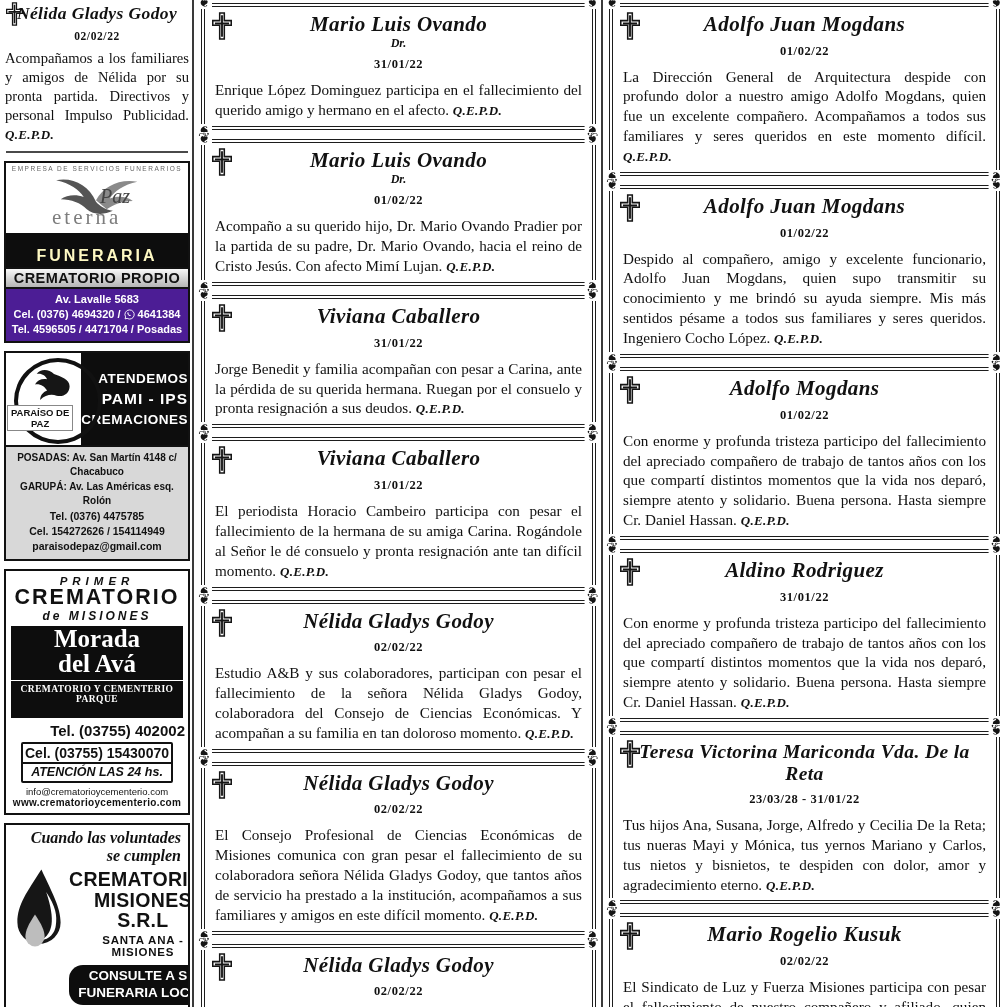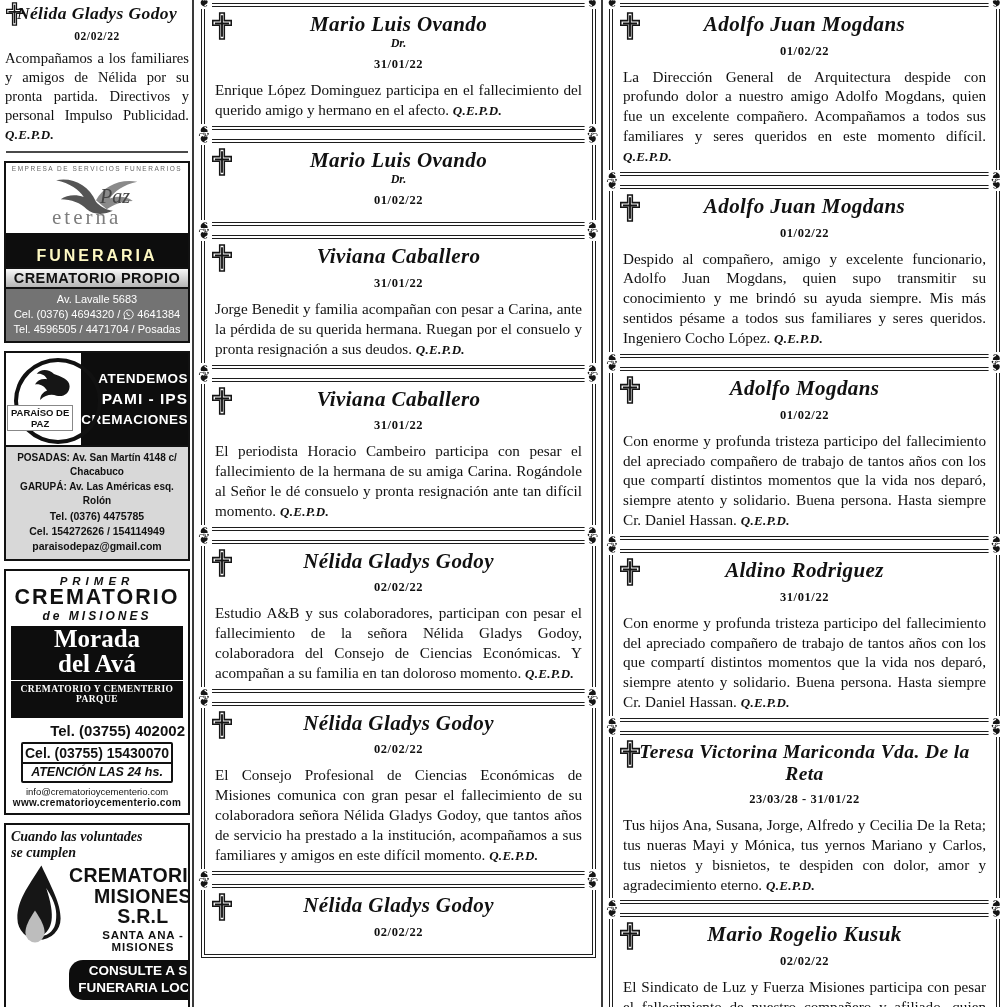--- a/index.html
+++ b/index.html
@@ -44,21 +44,21 @@
   .paz-arc{text-align:center;font-size:6.5px;letter-spacing:1.5px;color:#666;padding-top:2px;}
   .paz-dove{position:absolute;top:8px;left:34px;}
   .paz-w1{position:absolute;top:22px;left:94px;font-family:"Liberation Serif",serif;
           font-style:italic;font-size:20px;color:#444;}
   .paz-w2{position:absolute;top:42px;left:46px;font-family:"Liberation Serif",serif;
           font-size:21px;letter-spacing:3px;color:#7d7d7d;}
   .paz-band1{background:#0d0d0d;color:#fef9c3;text-align:center;font-weight:700;font-size:16px;
              letter-spacing:3px;padding:14px 0 2px;}
   .paz-band2{background:linear-gradient(#f8f8f8,#b5b5b5);color:#111;text-align:center;font-weight:700;
              font-size:14.5px;letter-spacing:.5px;padding:1px 0;border-top:2px solid #111;border-bottom:2px solid #111;}
-  .paz-black{background:#737373;color:#fff;text-align:center;font-weight:400;font-size:11px;
+  .paz-black{background:#4c1d95;color:#fff;text-align:center;font-weight:700;font-size:11px;
              line-height:1.35;padding:3px 0 4px;}
   .paz-cel{display:flex;justify-content:center;align-items:center;gap:3px;}
   
   .par-top{display:flex;height:92px;}
   .par-logo{width:100px;position:relative;background:#fff;}
   .par-circle{position:absolute;top:5px;left:8px;width:80px;height:78px;border:4px solid #111;border-radius:50%;}
   .par-dove{position:absolute;top:12px;left:22px;}
   .par-name{position:absolute;bottom:14px;left:1px;right:8px;background:#fff;border:1px solid #888;
             font-weight:700;font-size:9.5px;text-align:center;padding:1px 0;z-index:2;}
   .par-right{flex:1;background:#0d0d0d;color:#fff;display:flex;flex-direction:column;justify-content:center;
@@ -78,22 +78,22 @@
   .mor-sub{font-family:"Liberation Serif",serif;font-weight:700;font-size:9.5px;letter-spacing:.4px;
            margin-top:4px;border-top:1px solid #fff;padding-top:3px;}
   .mor-tel{font-weight:700;font-size:15px;margin:1px 0 3px;text-align:right;}
   .mor-celbox{border:2px solid #111;margin:0 12px;padding:1px 0 2px;border-radius:2px;}
   .mor-cel{font-weight:700;font-size:14px;border-bottom:2px solid #111;padding-bottom:1px;}
   .mor-hours{font-style:italic;font-weight:700;font-size:12.5px;padding-top:1px;}
   .mor-email{font-weight:400;font-size:9.5px;margin-top:3px;}
   .mor-web{font-weight:700;font-size:10px;letter-spacing:.3px;}
   
   .cre{padding:4px 5px 6px;}
-  .cre-slogan{font-family:"Liberation Serif",serif;font-style:italic;font-weight:700;
-              font-size:14px;line-height:1.1;padding-right:2px;}
+  .cre-slogan{text-align:right;font-family:"Liberation Serif",serif;font-style:italic;font-weight:700;
+              font-size:16px;line-height:1.1;padding-right:2px;}
   .cre-main{display:flex;margin-top:1px;}
   .cre-flame{width:58px;flex:none;}
   .cre-right{flex:1;text-align:center;padding-top:4px;}
   .cre-n{font-weight:700;font-size:19.5px;line-height:1.05;letter-spacing:.3px;}
   .cre-loc{font-weight:700;font-size:11.5px;letter-spacing:.8px;margin-top:3px;}
   .cre-pill{background:#0d0d0d;color:#fff;border-radius:14px;font-weight:700;font-size:13.5px;
             line-height:1.25;padding:3px 4px;margin:7px 0 0;}
   .cre-lines{text-align:center;font-weight:700;font-size:11.5px;line-height:1.5;margin-top:5px;}
   .env-wa{color:#1c1c1c;display:inline-flex;}
 </style>
@@ -246,20 +246,21 @@
         <span class="c c2">❦</span>
         <span class="c c3">❦</span>
         <span class="c c4">❦</span>
       <span class="cross"><svg width="20" height="28" viewBox="0 0 26 36">
             <path d="M10 1 h6 v10 h9 v6 h-9 v18 h-6 V17 H1 v-6 h9 Z" fill="#fff" stroke="#151515" stroke-width="2"></path>
             <path d="M11.8 4 h2.4 v9.5 h8 v2.6 h-8 V32 h-2.4 V16.1 h-8 v-2.6 h8 Z" fill="#151515"></path>
           </svg></span>
       <div class="ob-name">Mario Luis Ovando</div>
       <div class="ob-sub">Dr.</div>
       <div class="ob-date">01/02/22</div>
+      <p class="ob-body"><span>Acompaño a su querido hijo, Dr. Mario Ovando Pradier por la partida de su padre, Dr. Mario Ovando, hacia el reino de Cristo Jesús. Con afecto Mimí Lujan.</span> <span class="qepd">Q.E.P.D.</span></p>
     </div>
 
     <div class="ob">
       <span class="c c1">❦</span>
         <span class="c c2">❦</span>
         <span class="c c3">❦</span>
         <span class="c c4">❦</span>
       <span class="cross"><svg width="20" height="28" viewBox="0 0 26 36">
             <path d="M10 1 h6 v10 h9 v6 h-9 v18 h-6 V17 H1 v-6 h9 Z" fill="#fff" stroke="#151515" stroke-width="2"></path>
             <path d="M11.8 4 h2.4 v9.5 h8 v2.6 h-8 V32 h-2.4 V16.1 h-8 v-2.6 h8 Z" fill="#151515"></path>

